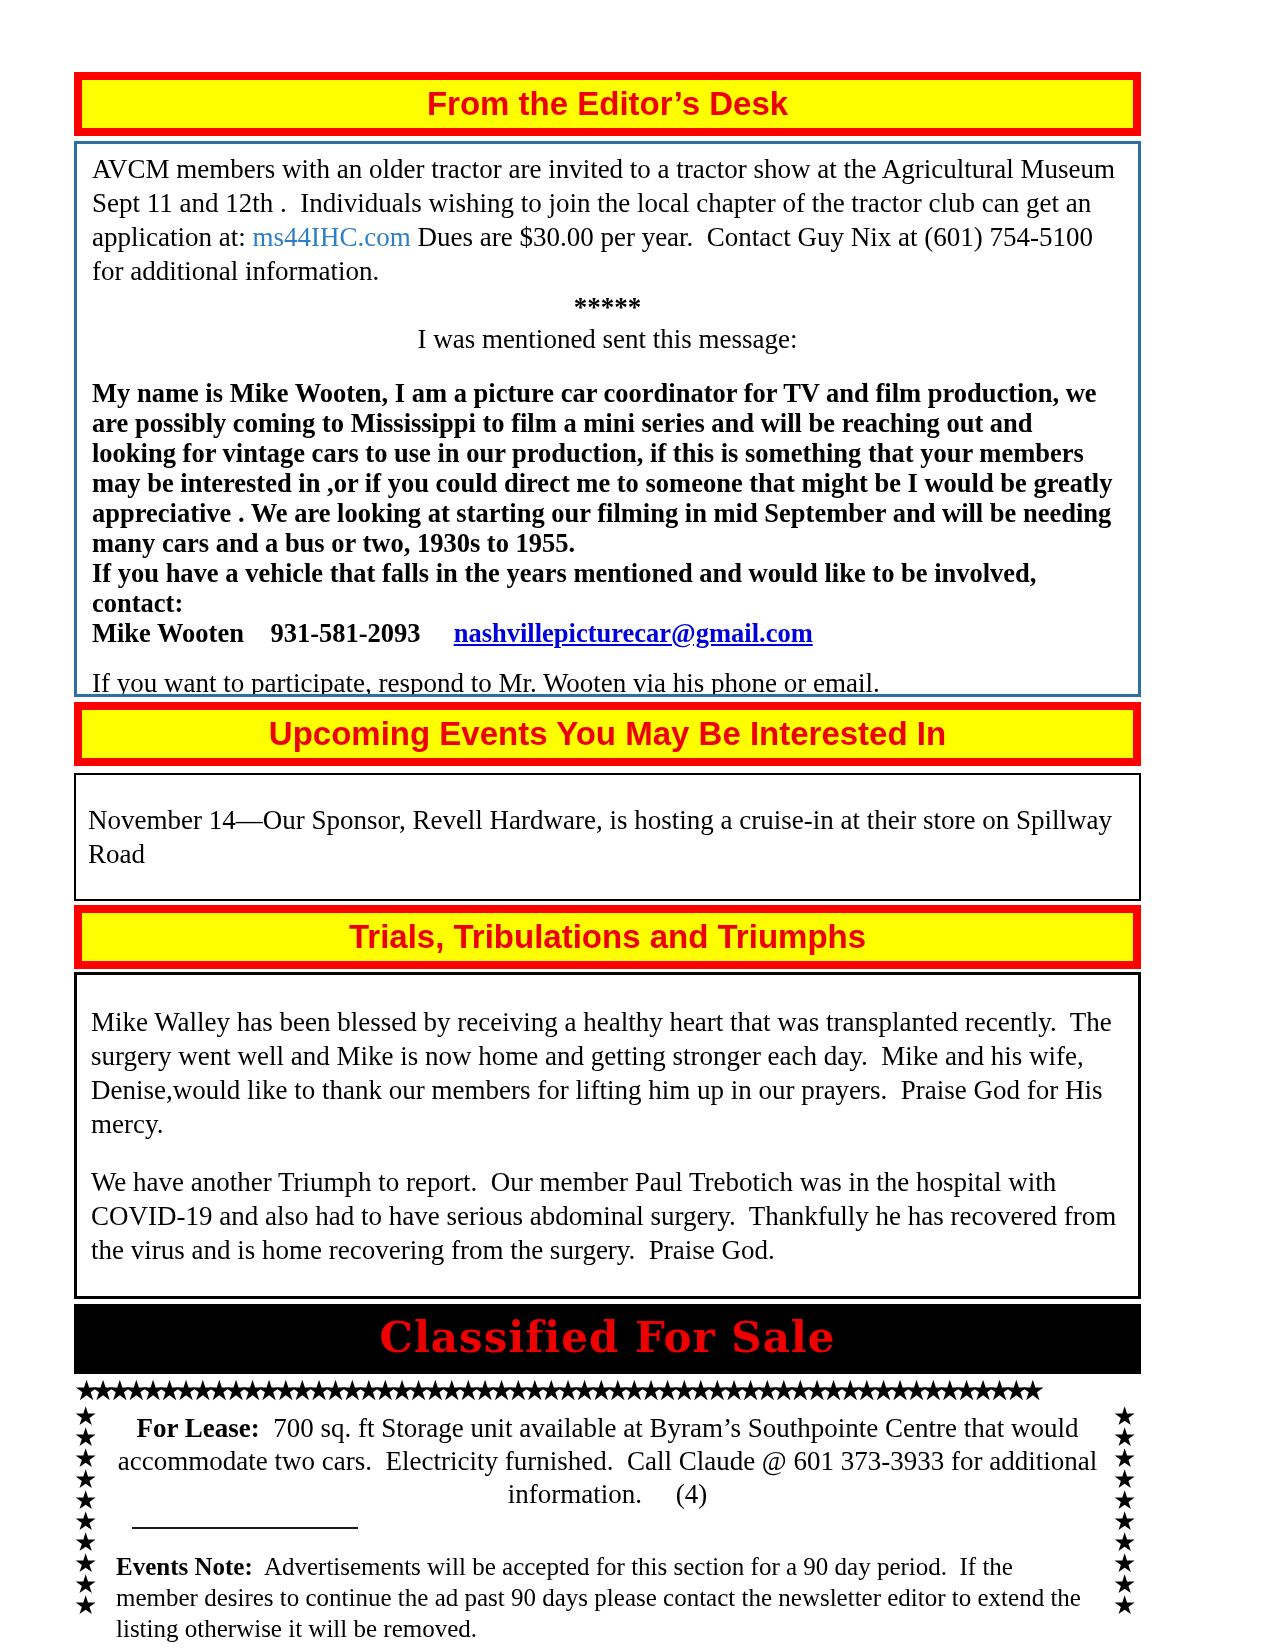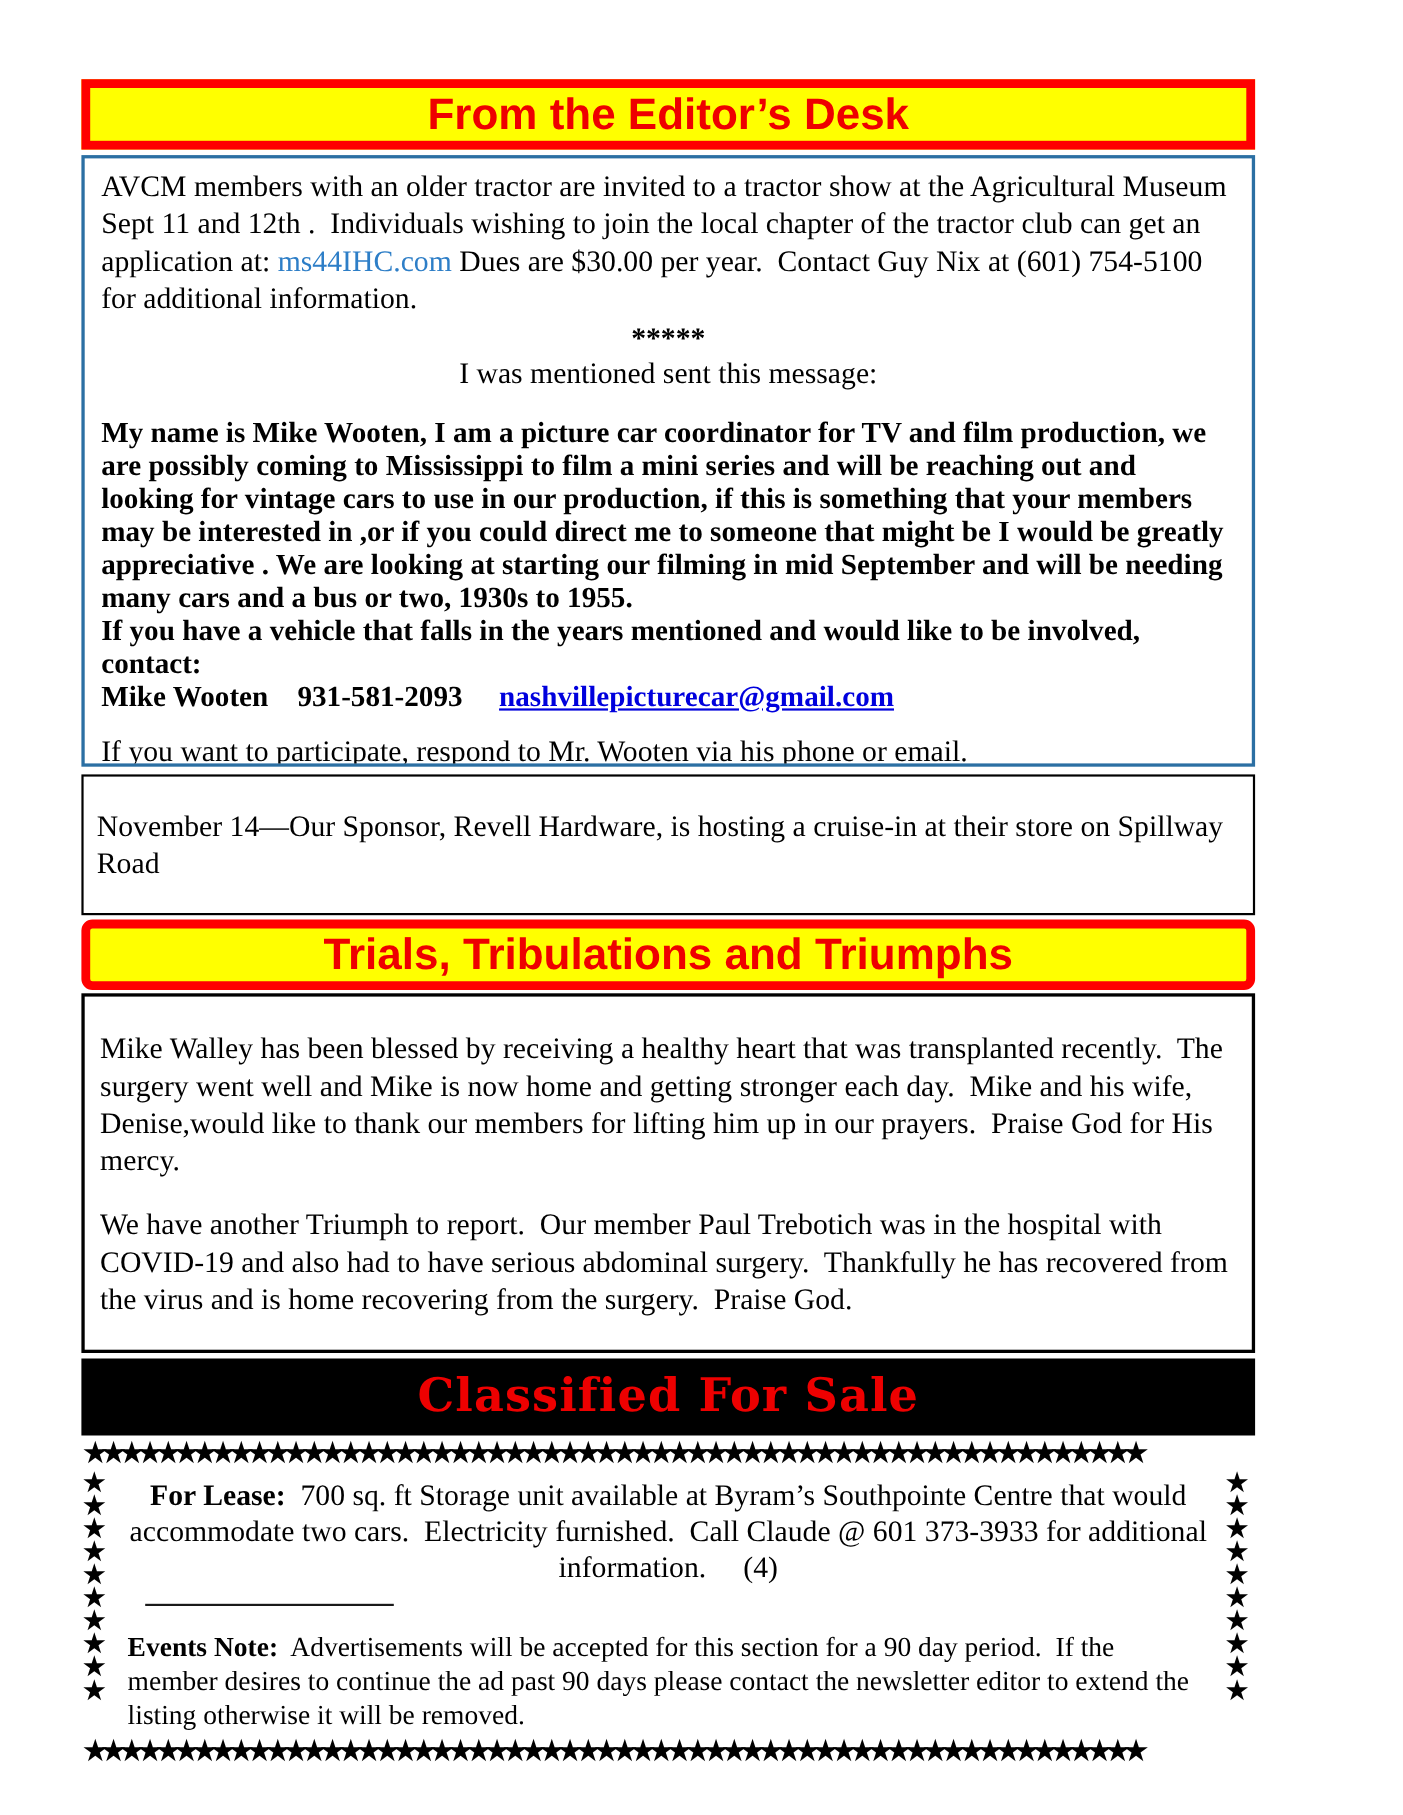--- a/index.html
+++ b/index.html
@@ -11,21 +11,21 @@
     overflow: hidden;
   }
   .page { width: 1067px; margin-left: 74px; }
 
   .banner {
     border: 8px solid #ff0000;
     background: #ffff00;
     text-align: center;
     font-family: "Liberation Sans", sans-serif;
     font-weight: 700;
-    font-size: 40px;
+    font-size: 33px;
     line-height: 48px;
     color: #ee0000;
     height: 64px;
     overflow: hidden;
   }
 
   .pre { white-space: pre-wrap; }
 
   
   .box-blue {
@@ -55,21 +55,21 @@
   .banner-2 { margin-top: 5px; }
   .box-black-1 {
     margin-top: 7px;
     border: 2px solid #000;
     height: 128px;
     padding: 28px 12px 0 12px;
     font-size: 27px;
     line-height: 34px;
     overflow: hidden;
   }
-  .banner-3 { margin-top: 4px; border-radius: 10px; }
+  .banner-3 { margin-top: 4px; }
   .box-black-2 {
     margin-top: 3px;
     border: 3px solid #000;
     height: 327px;
     padding: 30px 14px 0 14px;
     font-size: 27px;
     line-height: 34px;
     overflow: hidden;
   }
   .box-black-2 .gap1 { margin-top: 24px; }
@@ -148,20 +148,23 @@
     <div class="message-block">
       <p class="pre">My name is Mike Wooten, I am a picture car coordinator for TV and film production, we are possibly coming to Mississippi to film a mini series and will be reaching out and looking for vintage cars to use in our production, if this is something that your members may be interested in ,or if you could direct me to someone that might be I would be greatly appreciative . We are looking at starting our filming in mid September and will be needing many cars and a bus or two, 1930s to 1955.</p>
       <p class="pre">If you have a vehicle that falls in the years mentioned and would like to be involved, contact:</p>
       <p class="pre contact-line"><span>Mike Wooten    931-581-2093     </span><a class="link-email">nashvillepicturecar@gmail.com</a></p>
     </div>
 
     <p class="participate pre">If you want to participate, respond to Mr. Wooten via his phone or email.</p>
 
   </div>
 
+  <div class="banner banner-2">
+    <span>Upcoming Events You May Be Interested In</span>
+  </div>
 
   <div class="box-black-1">
     <p class="pre">November 14—Our Sponsor, Revell Hardware, is hosting a cruise-in at their store on Spillway Road</p>
   </div>
 
   <div class="banner banner-3">
     <span>Trials, Tribulations and Triumphs</span>
   </div>
 
   <div class="box-black-2">

